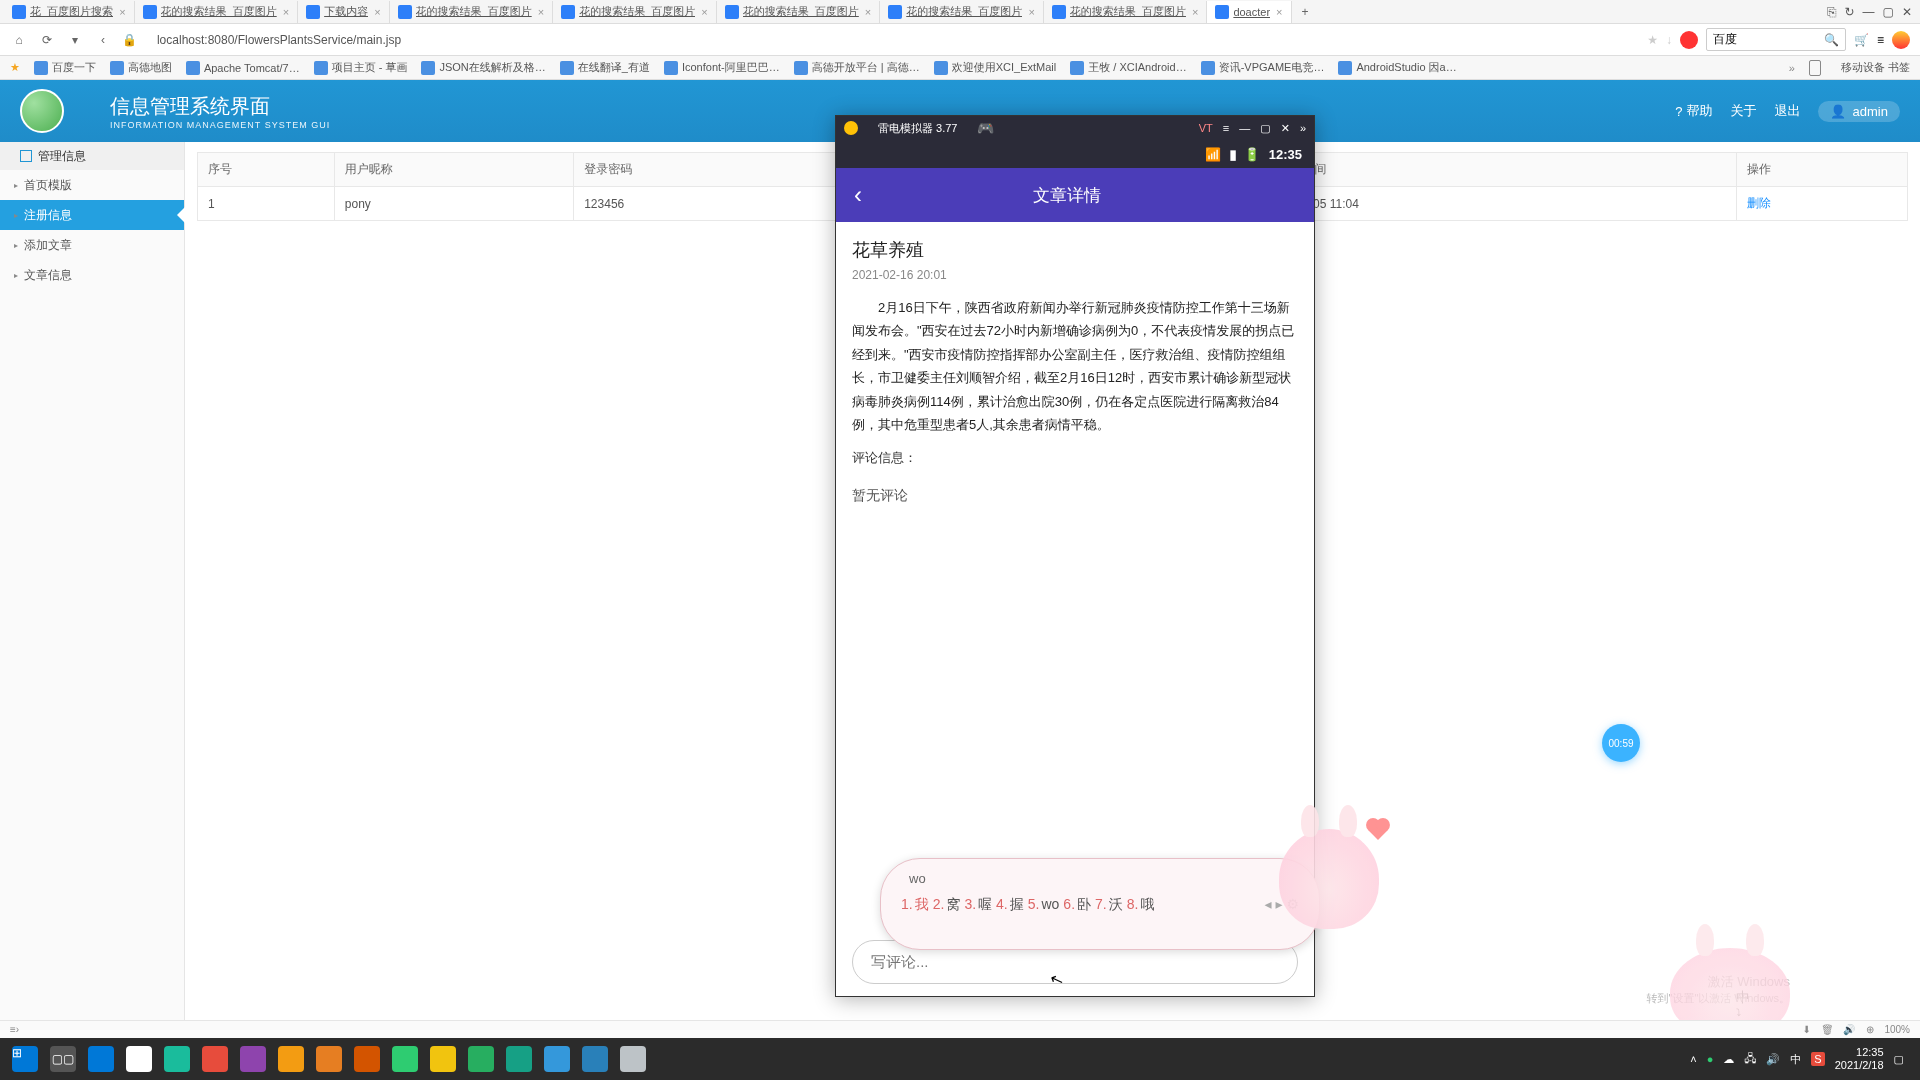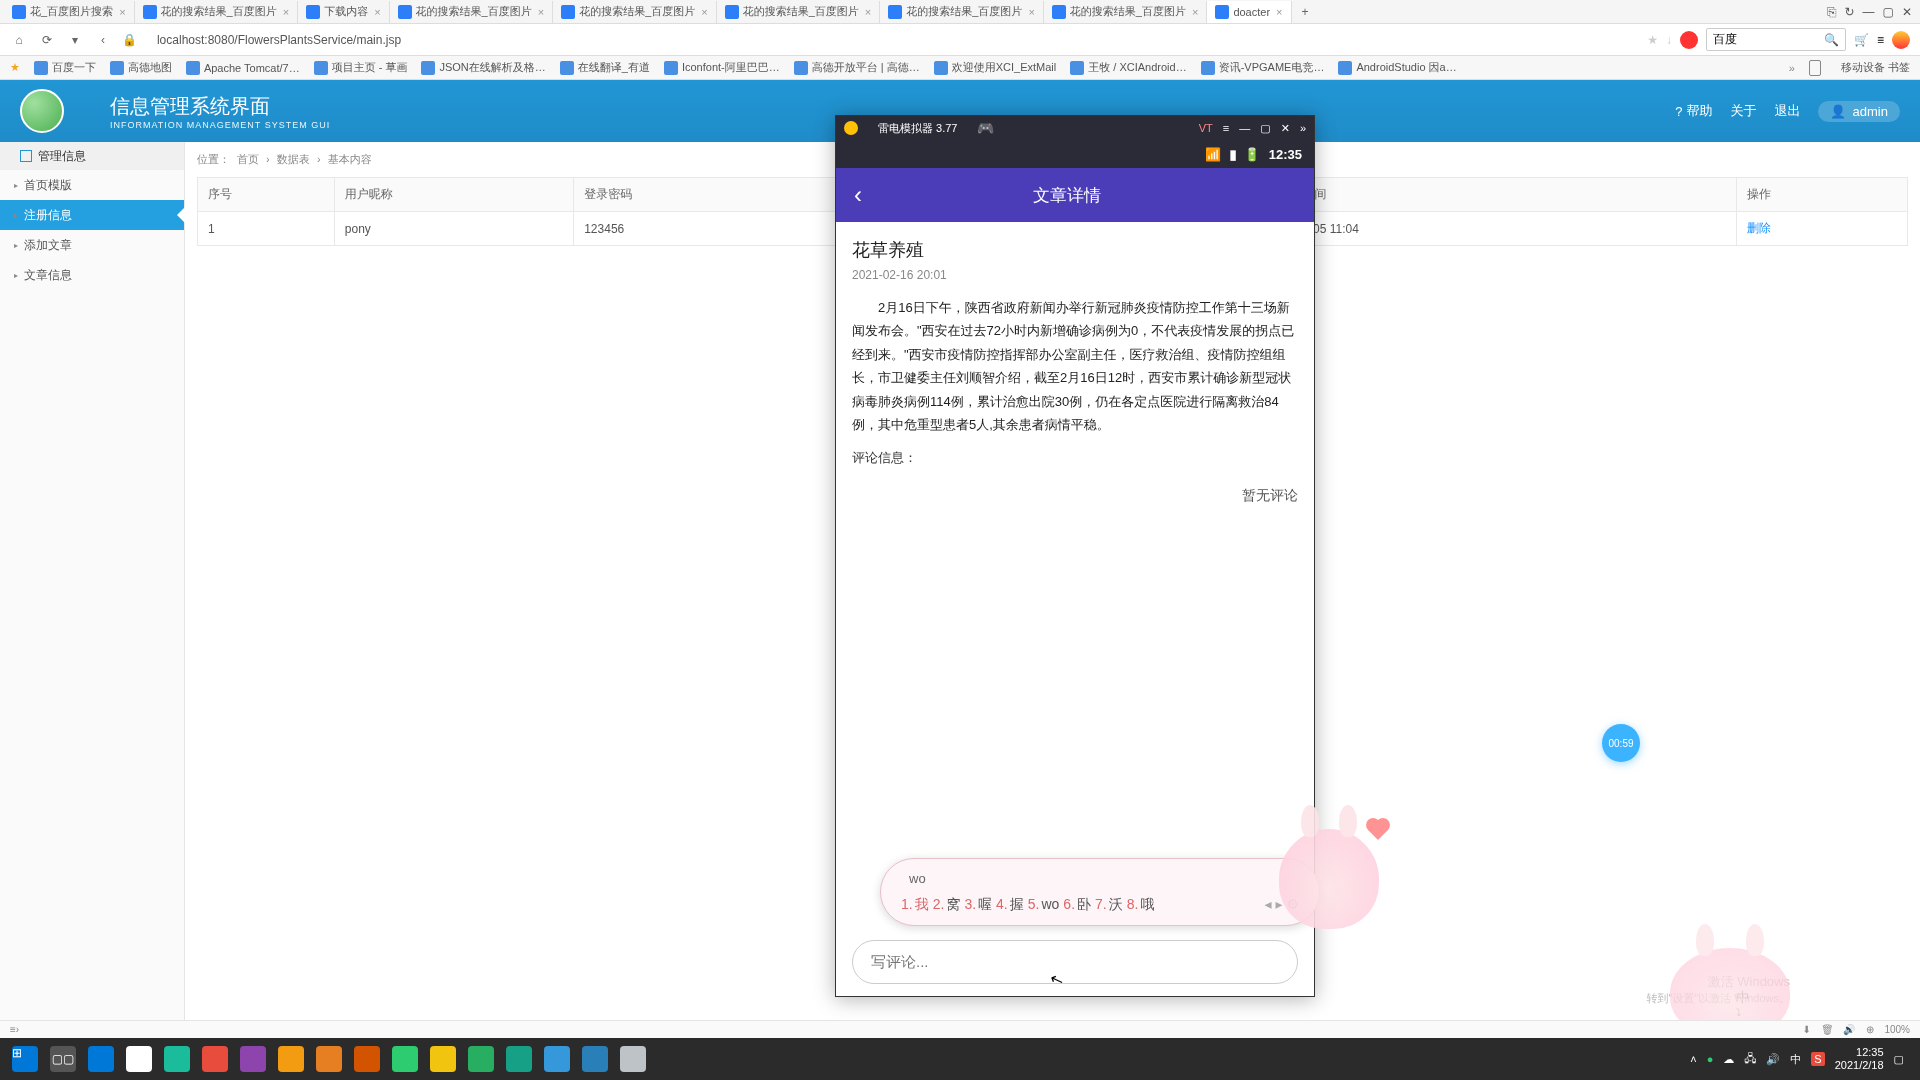--- a/index.html
+++ b/index.html
@@ -3,21 +3,21 @@
 <meta charset="utf-8">
 <style>
 * { margin: 0; padding: 0; box-sizing: border-box; font-family: "Microsoft YaHei", Arial, sans-serif; }
 body { width: 1920px; height: 1080px; background: #fff; overflow: hidden; position: relative; font-size: 12px; }
 
 
 .browser-tabs { height: 24px; background: #f5f5f5; border-bottom: 1px solid #ddd; display: flex; align-items: center; padding-left: 4px; }
 .tab { display: flex; align-items: center; height: 22px; padding: 0 8px; border-right: 1px solid #ddd; font-size: 11px; color: #555; min-width: 0; max-width: 190px; }
 .tab.active { background: #fff; }
 .tab .favicon { width: 14px; height: 14px; margin-right: 4px; background: #2d7ff9; border-radius: 2px; }
-.tab .title { overflow: hidden; white-space: nowrap; text-overflow: ellipsis; }
+.tab .title { overflow: hidden; white-space: nowrap; text-overflow: ellipsis; text-decoration: underline; }
 .tab .close { margin-left: 6px; color: #999; cursor: pointer; }
 .newtab { padding: 0 10px; color: #666; }
 .win-controls { margin-left: auto; display: flex; gap: 8px; padding-right: 8px; color: #555; }
 
 .addr-bar { height: 32px; background: #fff; border-bottom: 1px solid #ddd; display: flex; align-items: center; padding: 0 10px; gap: 10px; }
 .nav-btn { width: 18px; height: 18px; display: flex; align-items: center; justify-content: center; color: #666; cursor: pointer; }
 .url-field { flex: 0 0 auto; color: #555; font-size: 12px; padding-left: 10px; }
 .addr-right { margin-left: auto; display: flex; align-items: center; gap: 8px; }
 .search-box { display: flex; align-items: center; border: 1px solid #ccc; border-radius: 2px; padding: 2px 6px; width: 140px; }
 .avatar-small { width: 18px; height: 18px; border-radius: 50%; background: #f33; }
@@ -60,25 +60,25 @@
 .emu-title-right { margin-left: auto; display: flex; gap: 10px; align-items: center; }
 .emu-status { height: 28px; background: #2b2b38; display: flex; align-items: center; justify-content: flex-end; padding: 0 12px; color: #fff; gap: 8px; font-size: 13px; font-weight: 600; }
 .emu-nav { height: 54px; background: #4b3db8; display: flex; align-items: center; padding: 0 18px; color: #fff; }
 .emu-back { font-size: 24px; font-weight: 300; }
 .emu-nav-title { flex: 1; text-align: center; font-size: 17px; margin-left: -24px; }
 .emu-body { padding: 16px; background: #fff; height: calc(100% - 106px); position: relative; }
 .article-title { font-size: 18px; font-weight: 500; color: #222; }
 .article-date { font-size: 12px; color: #888; margin-top: 6px; }
 .article-text { font-size: 13px; color: #222; line-height: 1.8; margin-top: 14px; text-indent: 2em; }
 .comment-label { font-size: 13px; color: #333; margin-top: 13px; }
-.no-comment { text-align: right; color: #555; font-size: 14px; margin-top: 20px; }
+.no-comment { text-align: left; color: #555; font-size: 14px; margin-top: 20px; }
 .comment-input { position: absolute; bottom: 12px; left: 16px; right: 16px; height: 44px; border: 1px solid #ccc; border-radius: 22px; padding: 0 18px; display: flex; align-items: center; color: #777; font-size: 15px; }
 
 
-.ime { position: absolute; left: 880px; top: 858px; width: 440px; height: 68px; background: #fdf5f7; border: 1px solid #e8c0c8; border-radius: 40px; box-shadow: 0 2px 10px rgba(0,0,0,.15); padding: 8px 20px; z-index: 50; }
+.ime { position: absolute; left: 880px; top: 858px; width: 440px; height: 92px; background: #fdf5f7; border: 1px solid #e8c0c8; border-radius: 40px; box-shadow: 0 2px 10px rgba(0,0,0,.15); padding: 8px 20px; z-index: 50; }
 .ime-input-text { font-size: 13px; color: #666; padding: 4px 8px; }
 .ime-cands { display: flex; gap: 4px; margin-top: 6px; font-size: 14px; }
 .ime-cand { color: #555; }
 .ime-cand .num { color: #d66; margin-right: 2px; }
 .ime-cand:first-child { color: #d66; }
 .ime-bunny { position: absolute; right: -60px; top: -30px; width: 100px; height: 100px; }
 
 
 .deco-bunny { position: absolute; right: 130px; bottom: 42px; width: 120px; height: 90px; opacity: .85; }
 .deco-text { position: absolute; right: 130px; bottom: 74px; font-size: 13px; color: #bbb; text-align: right; }
@@ -291,26 +291,20 @@
           <span class="arrow">▸</span>
           <span>添加文章</span>
         </div>
         <div class="menu-item">
           <span class="arrow">▸</span>
           <span>文章信息</span>
         </div>
       </div>
   </div>
   <div class="content">
-    <div class="breadcrumb">
-      <span>位置：</span>
-      <a>首页</a> ›
-      <a>数据表</a> ›
-      <a>基本内容</a>
-    </div>
     <table class="data">
       <thead>
           <tr id="thead-row">
             <th style="width: 8%;">序号</th>
             <th style="width: 14%; margin-left: 9px;">用户昵称</th>
             <th style="width: 42%;">登录密码</th>
             <th style="width: 26%;">…间</th>
             <th style="width: 10%;">操作</th>
           </tr>
         </thead>

